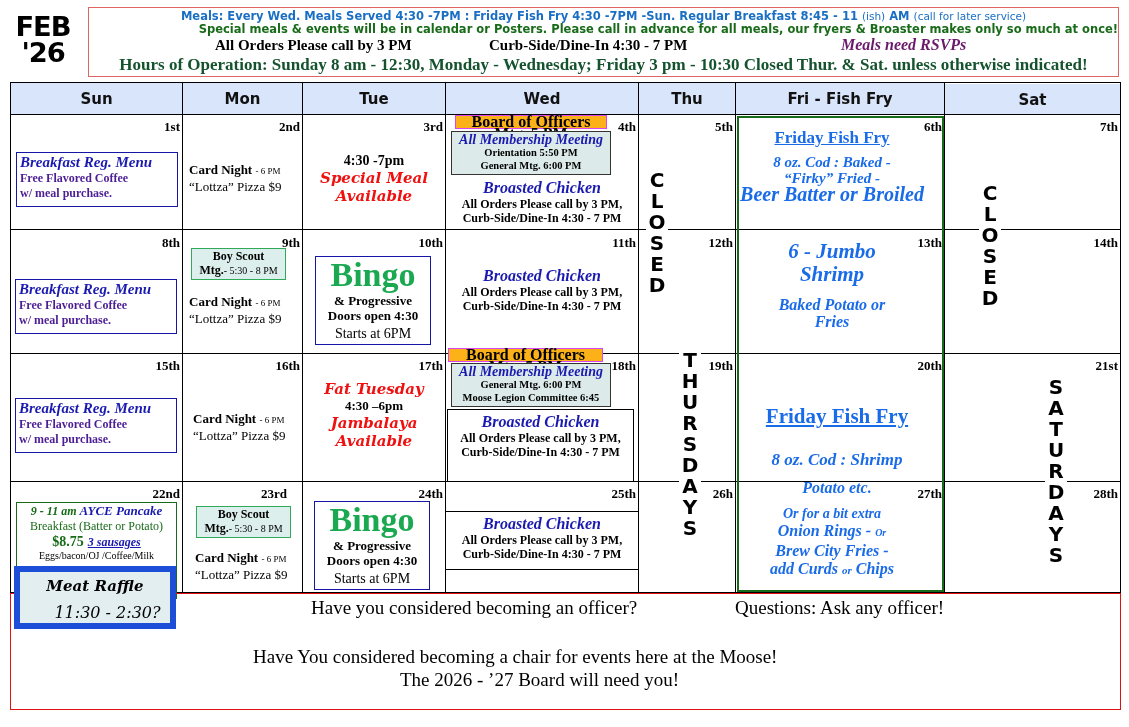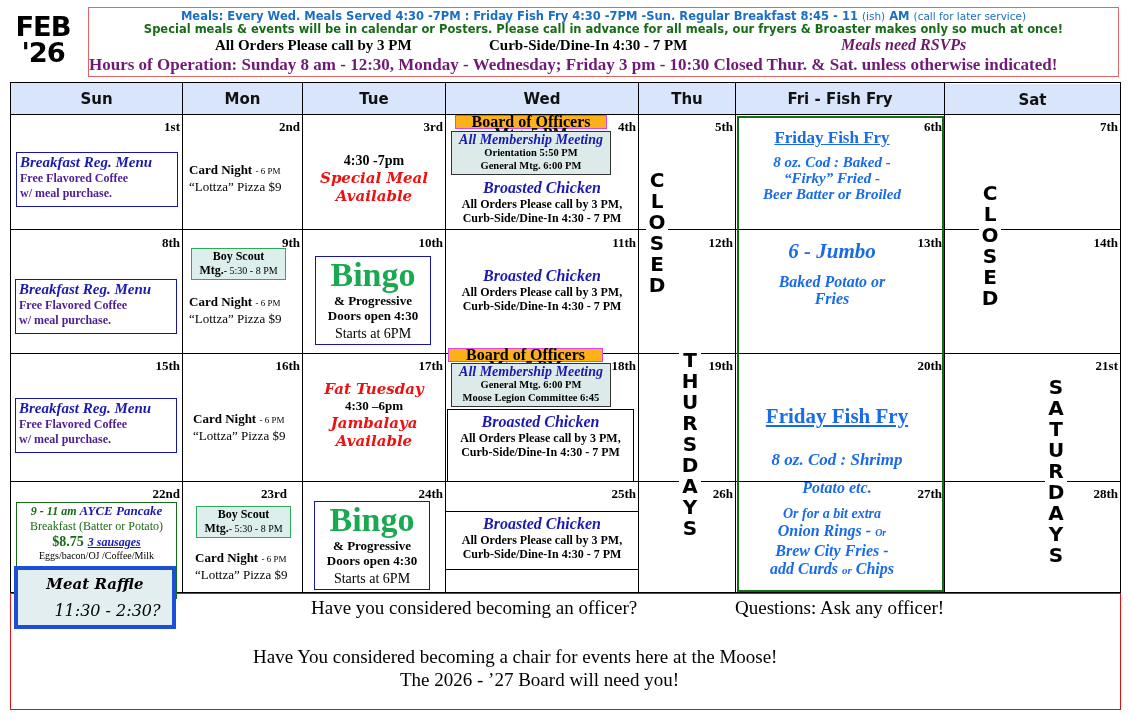--- a/index.html
+++ b/index.html
@@ -4,25 +4,25 @@
 <style>
   html,body{margin:0;padding:0;background:#fff;}
   body{width:1129px;height:727px;position:relative;overflow:hidden;font-family:"Liberation Serif",serif;color:#000;}
   .abs{position:absolute;}
   
   .month{left:12px;top:14px;width:62px;text-align:center;font-family:"DejaVu Sans",sans-serif;font-weight:900;font-size:26px;line-height:26px;letter-spacing:-1px;transform:scaleX(1.05);}
   .month span{display:block;}
   .hdrbox{left:88px;top:7px;width:1031px;height:70px;border:1px solid #e06666;box-sizing:border-box;}
   .h1{left:0;top:1px;width:100%;text-align:center;font-family:"DejaVu Sans",sans-serif;font-weight:bold;font-size:11.5px;color:#1a6fc4;white-space:nowrap;}
   .h1 .n{font-weight:normal;font-size:10.5px;}
-  .h2{left:0;top:14px;width:100%;text-align:center;font-family:"DejaVu Sans",sans-serif;font-weight:bold;font-size:11.5px;color:#186b18;white-space:nowrap;}
+  .h2{left:0;top:14px;width:100%;text-align:right;font-family:"DejaVu Sans",sans-serif;font-weight:bold;font-size:11.5px;color:#186b18;white-space:nowrap;}
   .h3a{left:126px;top:29px;font-weight:bold;font-size:15px;white-space:nowrap;}
   .h3b{left:400px;top:29px;font-weight:bold;font-size:15px;white-space:nowrap;}
   .h3c{left:752px;top:28px;font-weight:bold;font-size:16px;color:#6b1a6b;white-space:nowrap;font-style:italic;}
-  .h4{left:0;top:47px;width:100%;font-weight:bold;font-size:17px;color:#701a75;white-space:nowrap;}
+  .h4{left:0;top:47px;width:100%;text-align:center;font-weight:bold;font-size:17px;color:#14532d;white-space:nowrap;}
   
   .grid{left:10px;top:82px;width:1111px;height:511px;border:1px solid #000;box-sizing:border-box;}
   .vl{position:absolute;top:82px;width:1px;height:511px;background:#000;}
   .hl{position:absolute;left:10px;width:1111px;height:1px;background:#000;}
   .dhead{position:absolute;top:83px;height:31px;background:#d9e5fb;font-family:"DejaVu Sans",sans-serif;font-weight:bold;font-size:15px;display:flex;align-items:center;justify-content:center;color:#111;}
   .dnum{position:absolute;font-weight:bold;font-size:13px;text-align:right;}
   .c{position:absolute;text-align:center;}
   .bkbox{position:absolute;border:1px solid #1515a6;background:#fff;padding:1px 3px;box-sizing:border-box;text-align:left;}
   .bk1{font-weight:bold;font-style:italic;font-size:15px;color:#1a1ab0;line-height:17px;}
   .bk2{font-weight:bold;font-size:12px;color:#4c1d95;line-height:15px;}
@@ -40,21 +40,21 @@
   .amm .t{font-weight:bold;font-style:italic;font-size:14px;color:#1a1ab0;line-height:15px;}
   .amm .s{font-weight:bold;font-size:10.5px;line-height:12.5px;}
   .bc .t{font-weight:bold;font-style:italic;font-size:16px;color:#1a1ab0;line-height:18px;}
   .bc .s{font-weight:bold;font-size:12px;line-height:14px;}
   .vert{position:absolute;font-family:"DejaVu Sans",sans-serif;font-weight:900;font-size:20px;line-height:21px;width:22px;text-align:center;background:#fff;}
   .vert span{display:block;}
   .fri{color:#1a6be8;font-weight:bold;font-style:italic;}
   .fishbox{position:absolute;left:737px;top:116px;width:207px;height:476px;border:2px solid #186b18;box-sizing:border-box;}
   .footer{left:10px;top:593px;width:1111px;height:117px;border:1px solid #e01010;box-sizing:border-box;}
   .ft{position:absolute;font-size:19px;white-space:nowrap;}
-  .raffle{position:absolute;left:14px;top:566px;width:162px;height:63px;border:4px solid #1d4ed8;background:#e3eef0;text-align:center;box-sizing:border-box;}
+  .raffle{position:absolute;left:14px;top:566px;width:162px;height:63px;border:6px solid #1d4ed8;background:#e3eef0;text-align:center;box-sizing:border-box;}
   .raffle .t{font-family:"DejaVu Serif",serif;font-style:italic;font-weight:bold;font-size:15px;margin-top:5px;}
   .raffle .s{font-family:"DejaVu Serif",serif;font-style:italic;font-size:16px;margin-top:8px;padding-left:25px;}
   .pan{position:absolute;left:16px;top:502px;width:161px;height:97px;border:1px solid #186b18;text-align:center;box-sizing:border-box;}
 </style>
 </head>
 <body>
 
 <div class="abs month">
   <span>FEB</span>
   <span>'26</span>
@@ -288,25 +288,26 @@
     <span>D</span>
     <span>A</span>
     <span>Y</span>
     <span>S</span>
 </div>
 
 <div class="c" style="left:737px;top:128px;width:190px;">
   <div style="color:#1a6be8;font-weight:bold;font-size:17px;text-decoration:underline;line-height:20px">Friday Fish Fry</div>
   <div class="fri" style="font-size:15px;line-height:16px;margin-top:6px">8 oz. Cod : Baked -</div>
   <div class="fri" style="font-size:15px;line-height:16px">“Firky” Fried -</div>
-  <div class="fri" style="font-size:15px;line-height:16px">Beer Batter or Broiled</div>
+  <div class="fri" style="font-size:20px;line-height:16px">Beer Batter or Broiled</div>
 </div>
 
 <div class="c" style="left:737px;top:240px;width:190px;">
   <div class="fri" style="font-size:21px;line-height:23px">6 - Jumbo</div>
+  <div class="fri" style="font-size:21px;line-height:23px">Shrimp</div>
   <div class="fri" style="font-size:16px;line-height:17px;margin-top:10px">Baked Potato or</div>
   <div class="fri" style="font-size:16px;line-height:17px">Fries</div>
 </div>
 
 <div class="c" style="left:737px;top:404px;width:200px;">
   <div style="color:#1a6be8;font-weight:bold;font-size:21px;text-decoration:underline;line-height:25px">Friday Fish Fry</div>
   <div class="fri" style="font-size:17px;line-height:21px;margin-top:20px">8 oz. Cod : Shrimp</div>
   <div class="fri" style="font-size:16px;line-height:20px;margin-top:8px">Potato etc.</div>
 </div>
 

